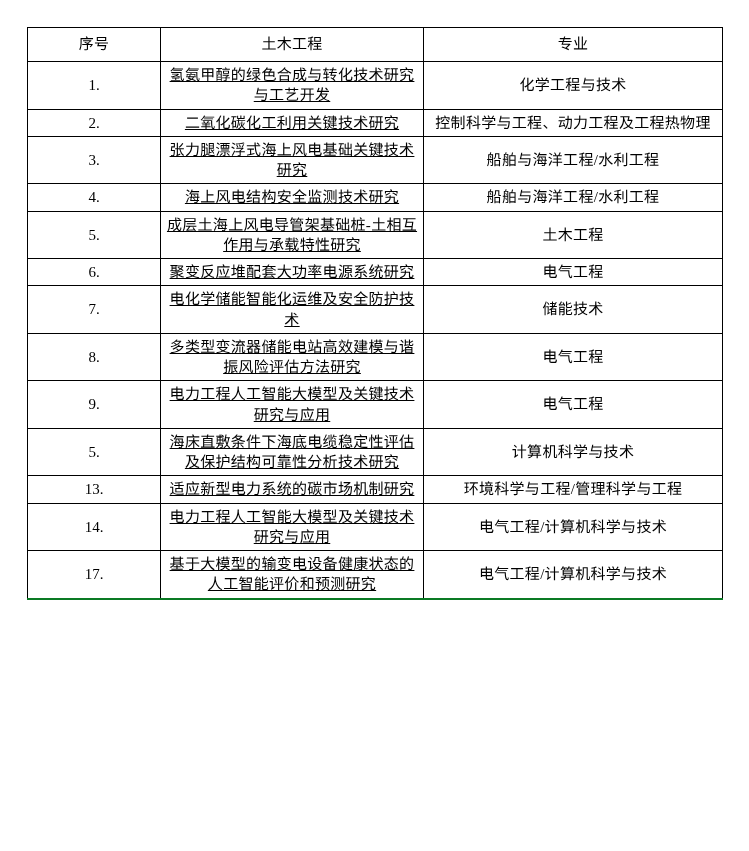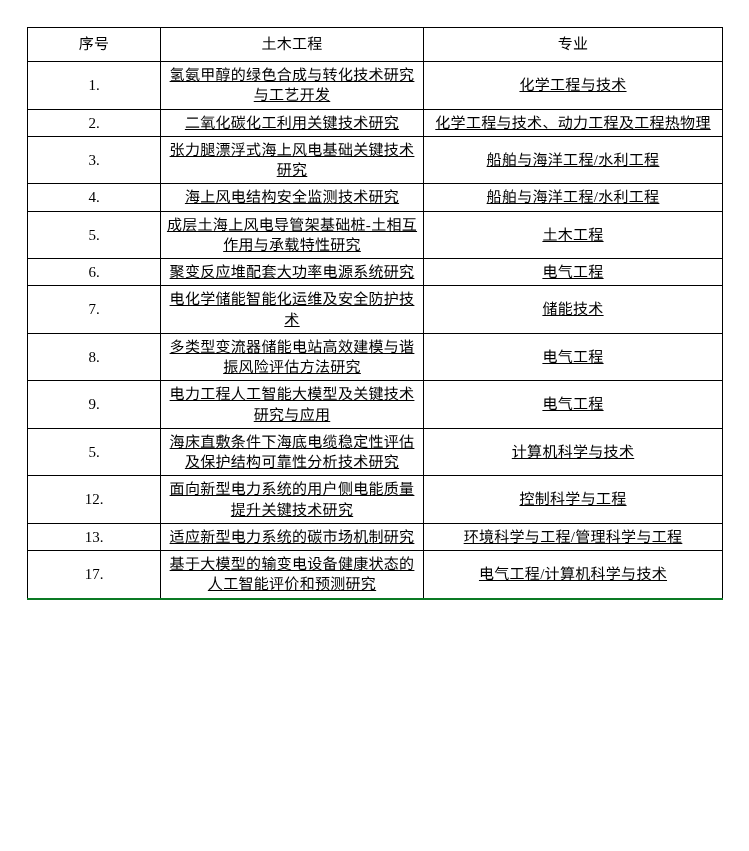--- a/index.html
+++ b/index.html
@@ -68,21 +68,20 @@
 
   table.research-table td.cell-topic {
     padding-left: 5px;
     padding-right: 5px;
     text-decoration: underline;
   }
 
   table.research-table td.cell-major {
     padding-left: 5px;
     padding-right: 5px;
-    text-decoration: underline;
   }
 
   
   table.research-table tbody tr:last-child td {
     border-bottom: 2px solid #0a7a24;
   }
 </style>
 </head>
 <body style="background: rgb(255, 255, 255); color: rgb(0, 0, 0);">
 
@@ -103,21 +102,21 @@
       </thead>
       <tbody id="table-body">
           <tr>
             <td class="cell-index">1.</td>
             <td class="cell-topic">氢氨甲醇的绿色合成与转化技术研究与工艺开发</td>
             <td class="cell-major">化学工程与技术</td>
           </tr>
           <tr>
             <td class="cell-index">2.</td>
             <td class="cell-topic">二氧化碳化工利用关键技术研究</td>
-            <td class="cell-major">化学工程与技术、动力工程及工程热物理</td>
+            <td class="cell-major">控制科学与工程、动力工程及工程热物理</td>
           </tr>
           <tr>
             <td class="cell-index">3.</td>
             <td class="cell-topic">张力腿漂浮式海上风电基础关键技术研究</td>
             <td class="cell-major">船舶与海洋工程/水利工程</td>
           </tr>
           <tr>
             <td class="cell-index">4.</td>
             <td class="cell-topic">海上风电结构安全监测技术研究</td>
             <td class="cell-major">船舶与海洋工程/水利工程</td>
@@ -146,28 +145,28 @@
             <td class="cell-index">9.</td>
             <td class="cell-topic">电力工程人工智能大模型及关键技术研究与应用</td>
             <td class="cell-major">电气工程</td>
           </tr>
           <tr>
             <td class="cell-index">5.</td>
             <td class="cell-topic">海床直敷条件下海底电缆稳定性评估及保护结构可靠性分析技术研究</td>
             <td class="cell-major">计算机科学与技术</td>
           </tr>
           <tr>
-            <td class="cell-index">12.</td>
-            <td class="cell-topic">面向新型电力系统的用户侧电能质量提升关键技术研究</td>
-            <td class="cell-major">控制科学与工程</td>
-          </tr>
-          <tr>
             <td class="cell-index">13.</td>
             <td class="cell-topic">适应新型电力系统的碳市场机制研究</td>
             <td class="cell-major">环境科学与工程/管理科学与工程</td>
+          </tr>
+          <tr>
+            <td class="cell-index">14.</td>
+            <td class="cell-topic">电力工程人工智能大模型及关键技术研究与应用</td>
+            <td class="cell-major">电气工程/计算机科学与技术</td>
           </tr>
           <tr>
             <td class="cell-index" style="border-bottom-color: rgb(10, 122, 36);">17.</td>
             <td class="cell-topic" style="border-bottom-color: rgb(10, 122, 36);">基于大模型的输变电设备健康状态的人工智能评价和预测研究</td>
             <td class="cell-major" style="border-bottom-color: rgb(10, 122, 36);">电气工程/计算机科学与技术</td>
           </tr>
         </tbody>
     </table>
   </div>
 </div>

